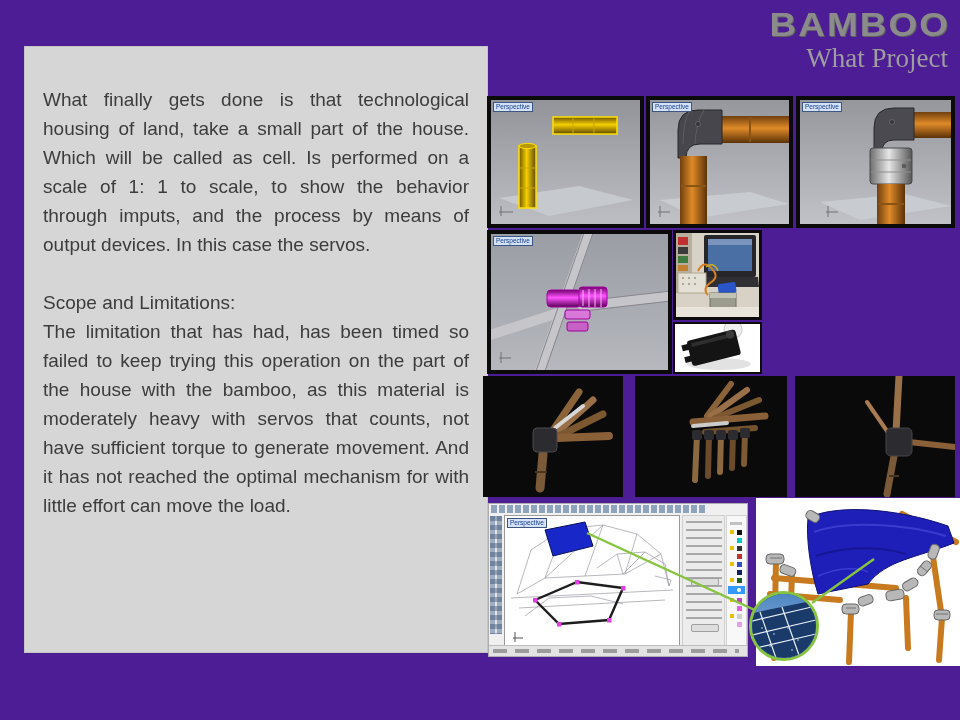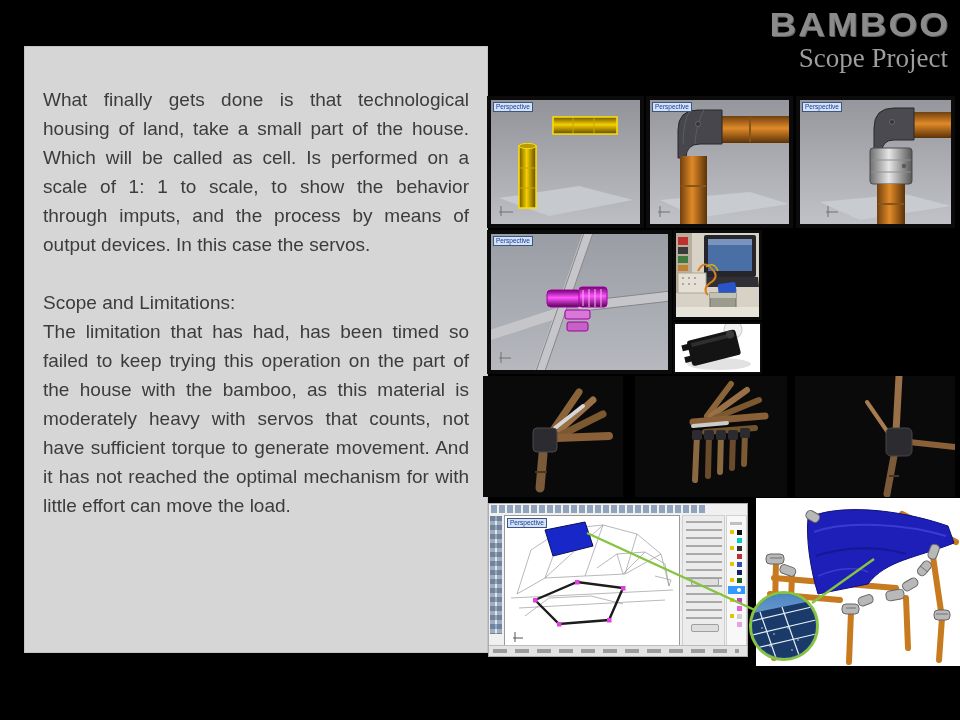--- a/index.html
+++ b/index.html
@@ -1,16 +1,16 @@
 <!DOCTYPE html>
 <html><head>
 <meta charset="utf-8">
 <style>
   html,body{margin:0;padding:0;background:#fff;}
-  .slide{position:relative;width:960px;height:720px;background:#000000;overflow:hidden;
+  .slide{position:relative;width:960px;height:720px;background:#4c1d95;overflow:hidden;
          font-family:"Liberation Sans",sans-serif;}
   
   .logo{position:absolute;top:6px;right:10px;text-align:right;}
   .logo-row{display:flex;align-items:flex-end;justify-content:flex-end;}
   .logo-bamboo{font-size:37px;font-weight:800;color:#8b8b8b;letter-spacing:2px;line-height:1;
                text-shadow:1px 1px 0 #616161;transform:scaleY(.92);padding-bottom:6px;}
   .logo-bot{font-size:62px;font-weight:800;color:#F2B300;line-height:.82;letter-spacing:1px;
             text-shadow:1px 1px 0 #c79300;}
   .logo-subtitle{font-family:"Liberation Serif",serif;font-size:27px;color:#9e9e9e;
                  margin-top:-4px;padding-right:2px;line-height:1;}
@@ -58,21 +58,21 @@
 </style>
 </head>
 <body>
 
 <div class="slide">
 
   <div class="logo">
     <div class="logo-row">
       <span class="logo-bamboo">BAMBOO</span>
     </div>
-    <div class="logo-subtitle">Scope Project</div>
+    <div class="logo-subtitle">What Project</div>
   </div>
 
   <div class="textbox">
     <p>What finally gets done is that technological housing of land, take a small part of the house. Which will be called as cell. Is performed on a scale of 1: 1 to scale, to show the behavior through imputs, and the process by means of output devices. In this case the servos.</p>
     <p class="tb-heading">Scope and Limitations:</p>
     <p>The limitation that has had, has been timed so failed to keep trying this operation on the part of the house with the bamboo, as this material is moderately heavy with servos that counts, not have sufficient torque to generate movement. And it has not reached the optimal mechanism for with little effort can move the load.</p>
   </div>
 
   <div class="shot framed" style="left:487px;top:96px;width:157px;height:132px;">
     <svg width="149" height="124" viewBox="0 0 149 124">

